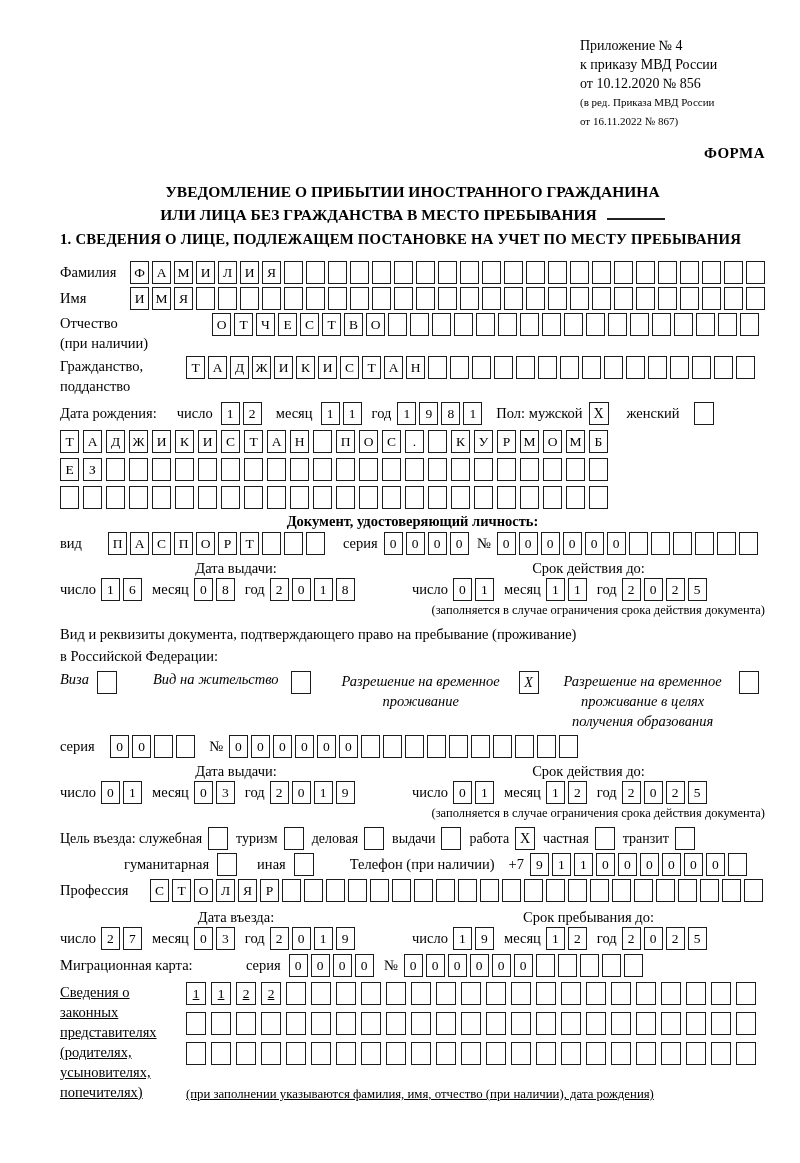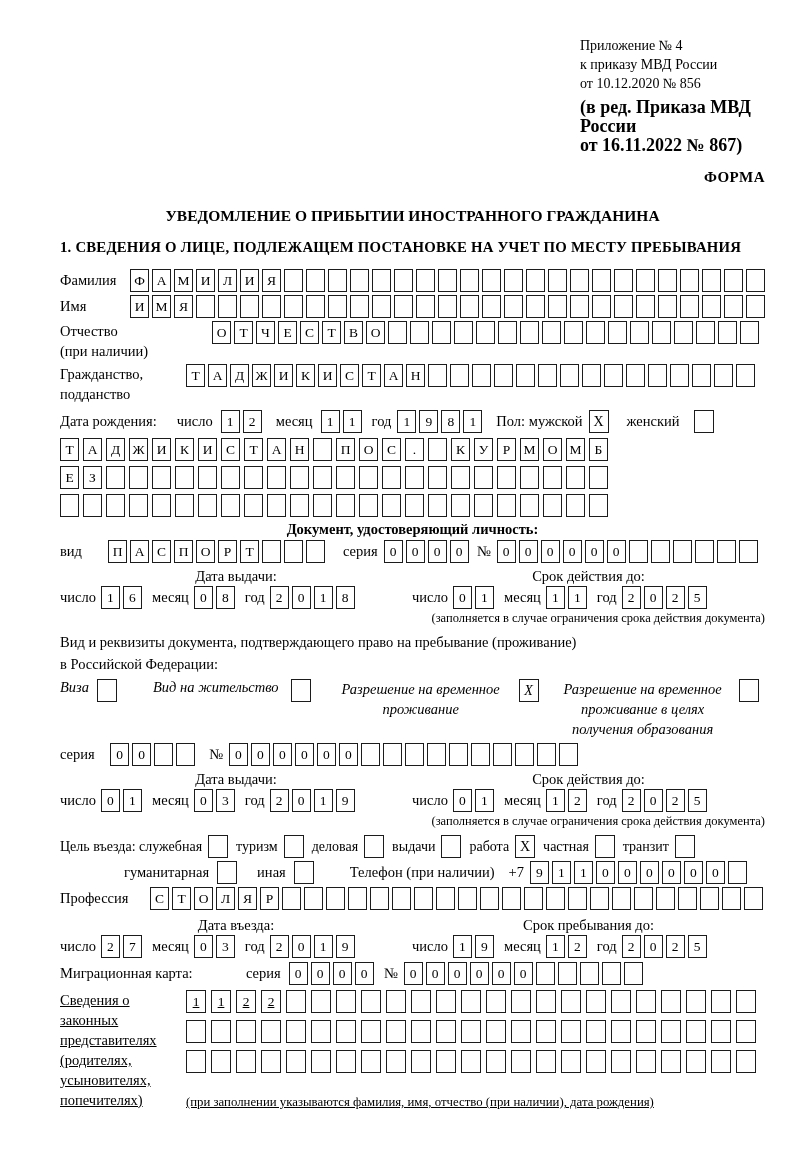--- a/index.html
+++ b/index.html
@@ -3,21 +3,21 @@
 <meta charset="utf-8">
 <style>
   html,body { margin:0; padding:0; background:#ffffff; }
   .page {
     position:relative; width:800px; height:1163px; box-sizing:border-box;
     padding:36px 35px 0 60px; background:#fff; color:#000;
     font-family:"Liberation Serif","DejaVu Serif",serif; font-size:14.5px;
     overflow:hidden;
   }
   .hdr { width:185px; margin-left:auto; line-height:19px; font-size:14px; }
-  .hdr .sub { margin-top:5px; font-size:18px;font-weight:bold; }
+  .hdr .sub { font-size:11px; }
   .forma { text-align:right; font-weight:bold; font-size:15px; margin-top:14px; letter-spacing:.5px; }
   .title { text-align:center; font-weight:bold; font-size:15.5px; line-height:23px; margin-top:18px; }
   .blank { display:inline-block; width:58px; border-bottom:2px solid #222; height:14px; margin-left:10px; }
   .sec { font-weight:bold; font-size:14.8px; margin-top:21px; letter-spacing:.2px; }
 
   .frow { display:flex; align-items:center; margin-top:3px; }
   .frow.top { align-items:flex-start; }
   .lbl { white-space:nowrap; }
   .lblcol div { line-height:20px; }
 
@@ -72,23 +72,24 @@
     <div class="sub">
       <div>(в ред. Приказа МВД России</div>
       <div>от 16.11.2022 № 867)</div>
     </div>
   </div>
 
   <div class="forma">ФОРМА</div>
 
   <div class="title">
     <div>УВЕДОМЛЕНИЕ О ПРИБЫТИИ ИНОСТРАННОГО ГРАЖДАНИНА</div>
-  </div>
-
-  <div class="sec" style="margin-top:12px;">1. СВЕДЕНИЯ О ЛИЦЕ, ПОДЛЕЖАЩЕМ ПОСТАНОВКЕ НА УЧЕТ ПО МЕСТУ ПРЕБЫВАНИЯ</div>
+    <div><span>ИЛИ ЛИЦА БЕЗ ГРАЖДАНСТВА В МЕСТО ПРЕБЫВАНИЯ</span><span class="blank"></span></div>
+  </div>
+
+  <div class="sec" style="margin-top:5px;">1. СВЕДЕНИЯ О ЛИЦЕ, ПОДЛЕЖАЩЕМ ПОСТАНОВКЕ НА УЧЕТ ПО МЕСТУ ПРЕБЫВАНИЯ</div>
 
   <div class="frow" style="margin-top:13px;">
     <div class="lbl" style="width:72px;">Фамилия</div>
     <div class="cells">
         <span class="cell">Ф</span>
         <span class="cell">А</span>
         <span class="cell">М</span>
         <span class="cell">И</span>
         <span class="cell">Л</span>
         <span class="cell">И</span>

